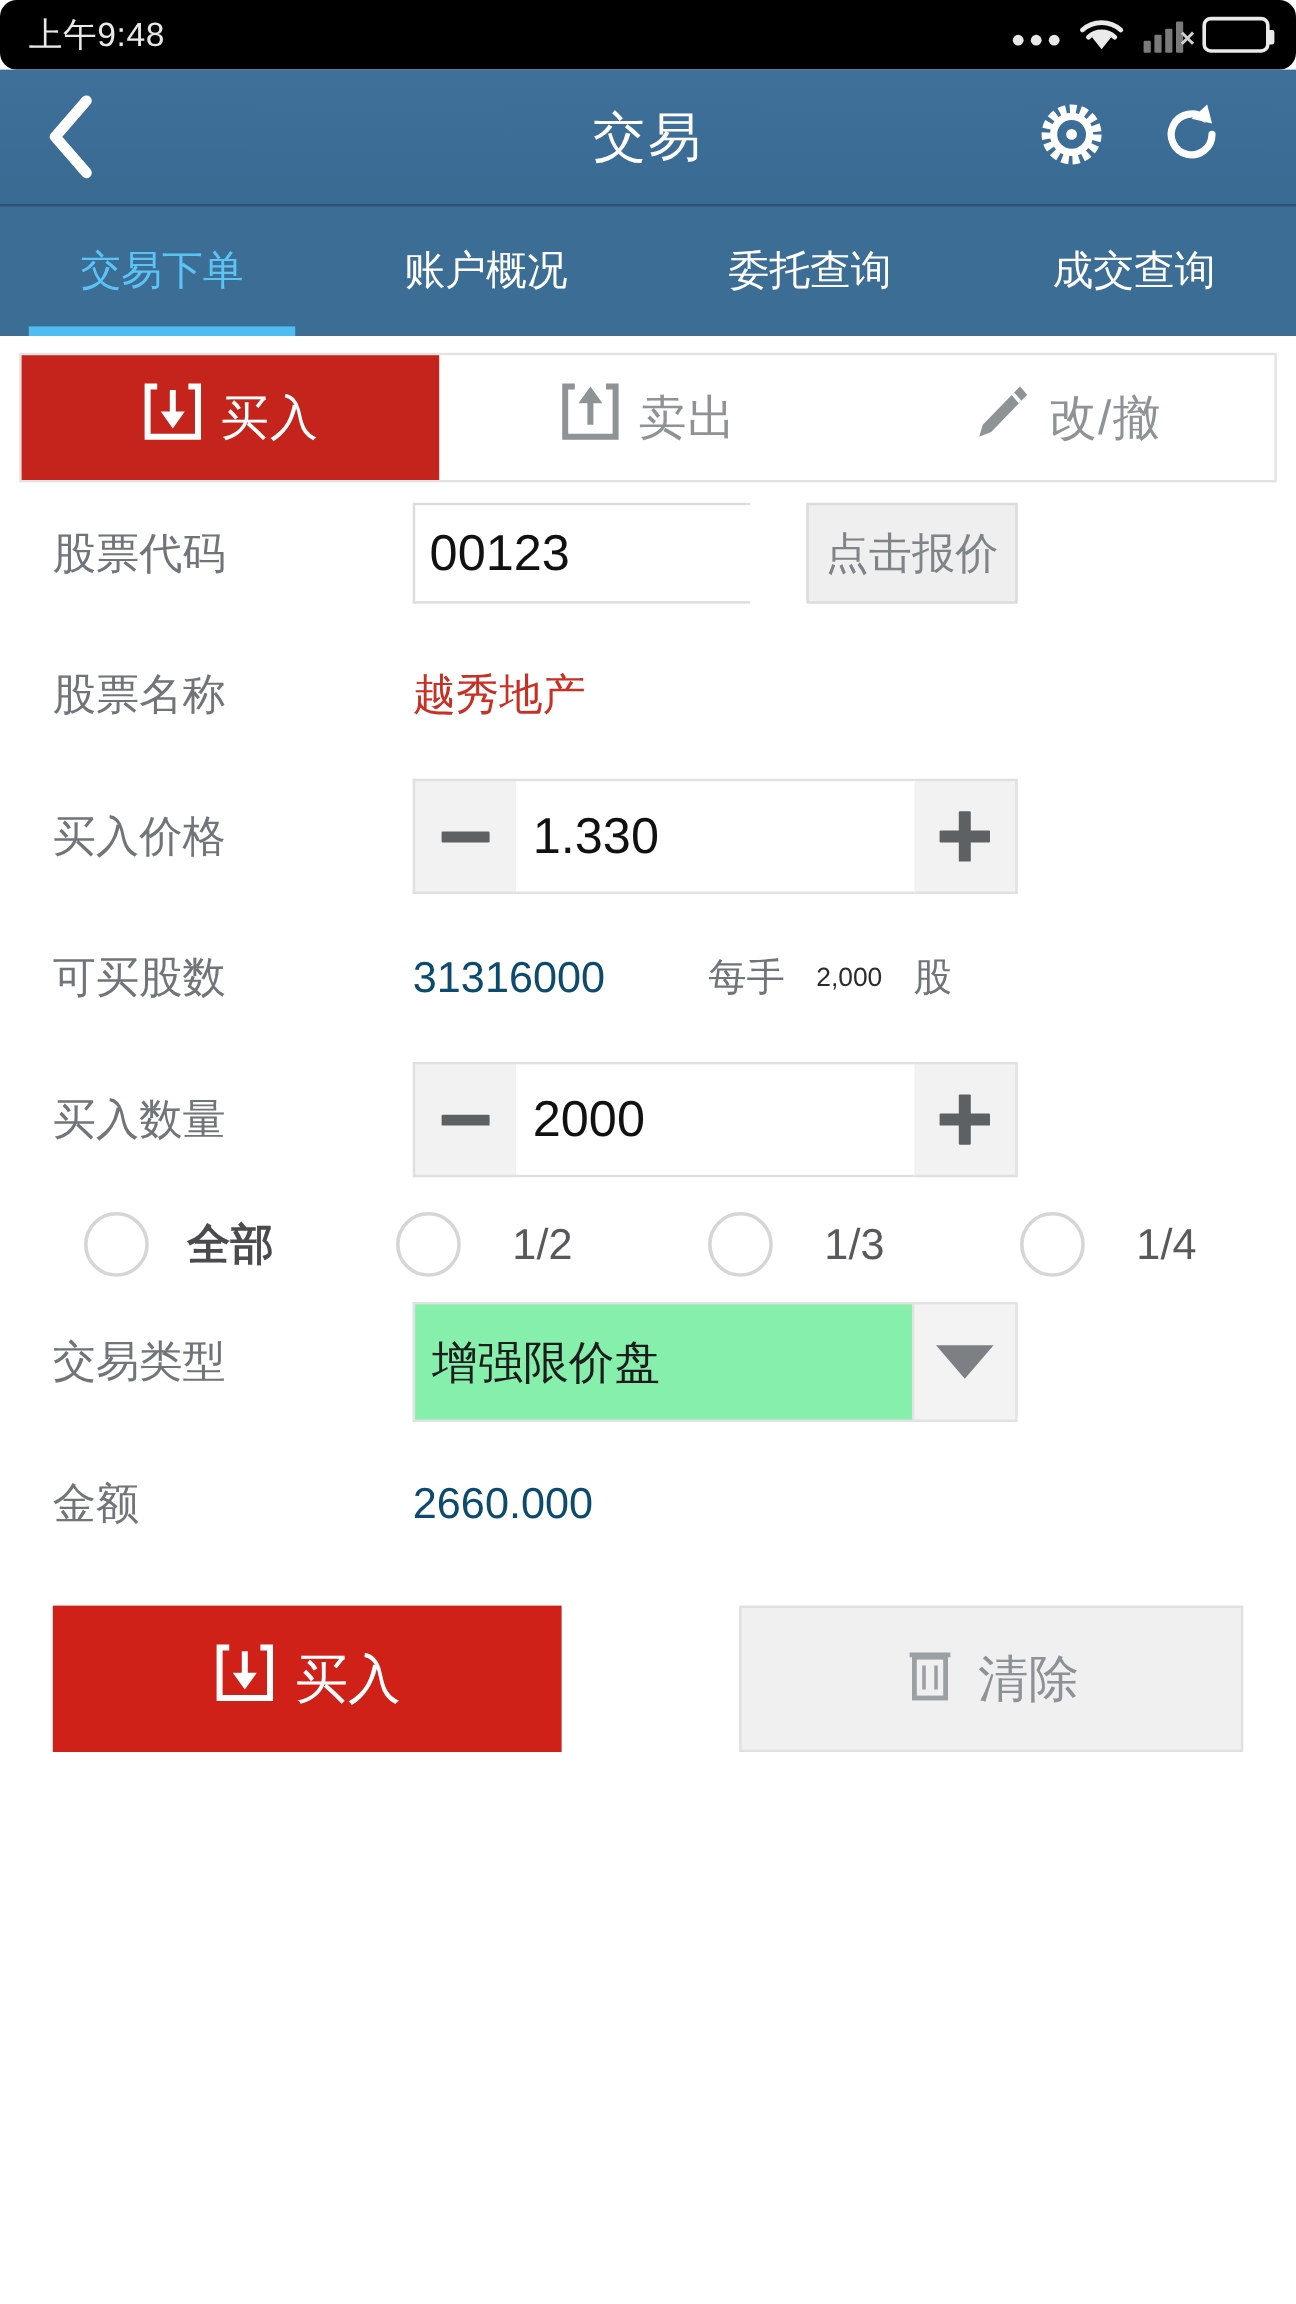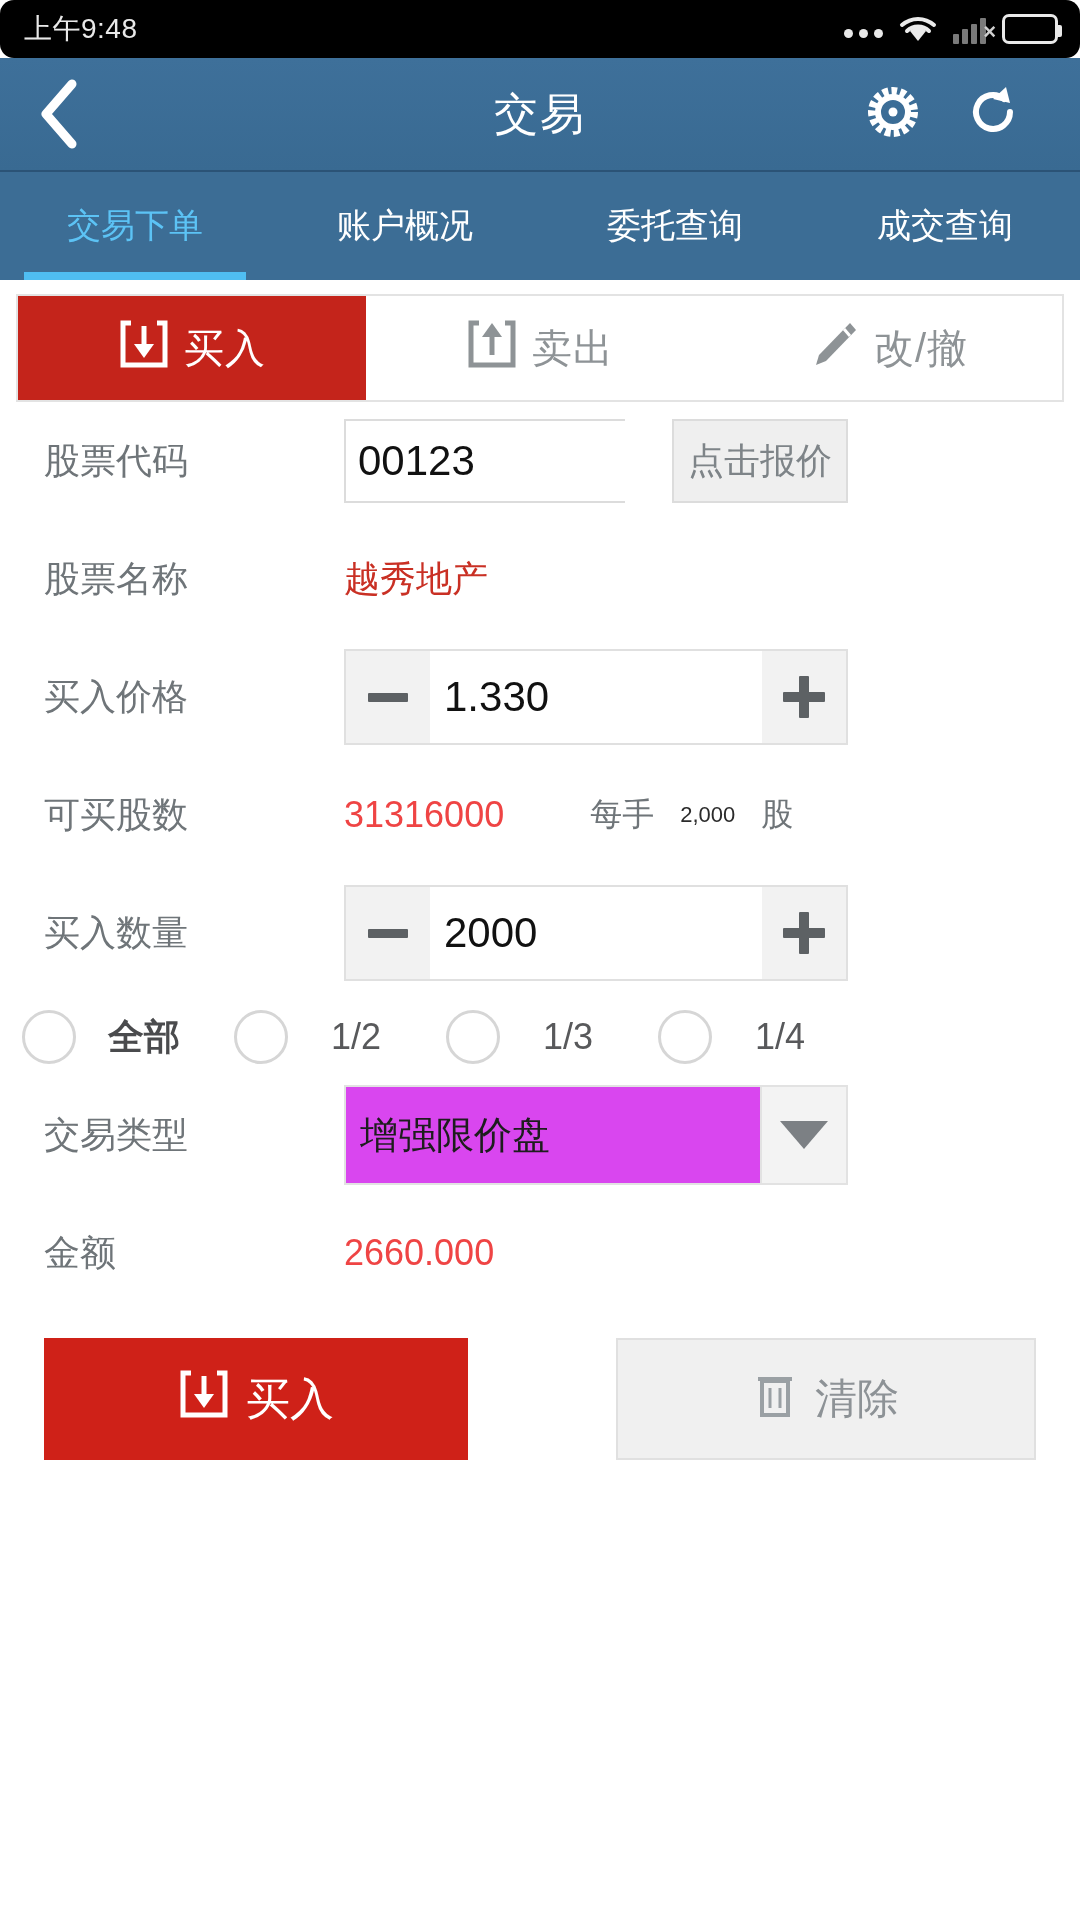--- a/index.html
+++ b/index.html
@@ -74,21 +74,21 @@
   .seg .lbl{ letter-spacing:1px; }
 
   
   .form{ padding:0 0 0 0; }
   .row{
     display:flex; align-items:center; min-height:118px;
     padding-left:44px;
   }
   .rlabel{ width:300px; font-size:36px; color:#6f7579; flex:none; }
   .rvalue{ flex:1; display:flex; align-items:center; }
-  .value-red{ font-size:36px; color:#ef4444; }
+  .value-red{ font-size:36px; color:#0c4a6e; }
   .value-name{ font-size:36px; color:#c93024; }
 
   
   .code-box{ display:flex; height:84px; width:504px;gap:47px; }
   .code-input{
     flex:1; background:#fff; border:2px solid #dcdcdc; border-right:none;
     display:flex; align-items:center; padding-left:12px;
     font-size:42px; color:#111;
   }
   .quote-btn{
@@ -117,32 +117,32 @@
   .stp-left{ border-right:none; }
   .stp-right{ border-left:none; }
 
   
   .lot{ display:flex; align-items:center; gap:26px; margin-left:86px; }
   .lot .t{ font-size:32px; color:#6f7579; }
   .lot .n{ font-size:22px; color:#2b2b2b; }
 
   
   .radios{ display:flex; align-items:center; padding:18px 0 12px 0; }
-  .radio-item{ display:flex; align-items:center; width:212px; }
+  .radio-item{ display:flex; align-items:center; width:212px;margin-left:48px; }
   .radio-item .circle{
     width:54px;height:54px;border:3px solid #d6d6d6;border-radius:50%;
     background:#fff; flex:none; margin-left:22px;
   }
   .radio-item .rl{ flex:1; text-align:center; font-size:36px; color:#58595b; }
   .radio-item.bold .rl{ font-weight:bold; color:#4a4b4d; }
 
   
   .sel-box{ display:flex; height:100px; width:504px; }
   .sel-main{
-    flex:1; background:#d946ef; border:2px solid #e2e2e2; border-right:none;
+    flex:1; background:#86efac; border:2px solid #e2e2e2; border-right:none;
     display:flex; align-items:center; padding-left:14px; font-size:38px; color:#1d1d1d;
   }
   .sel-arrow{
     width:88px; background:#f3f3f3; border:2px solid #e2e2e2;
     display:flex; align-items:center; justify-content:center;
   }
   .caret{ width:0;height:0;border-left:24px solid transparent;border-right:24px solid transparent;border-top:28px solid #7c8084;}
 
   
   .actions{ display:flex; gap:0; padding:26px 44px 0 44px; justify-content:space-between; }

